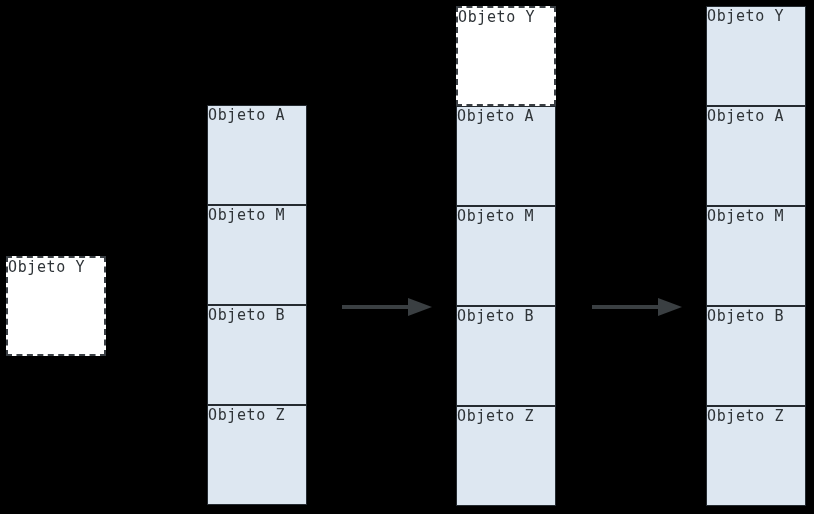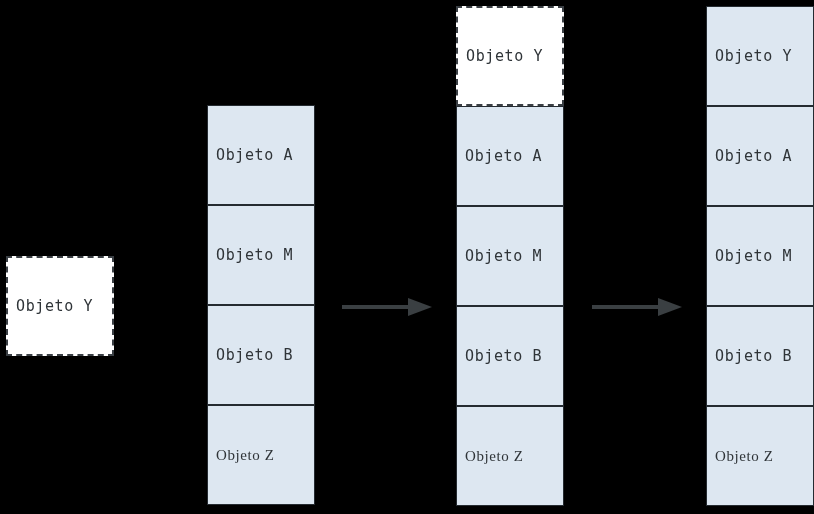--- a/index.html
+++ b/index.html
@@ -12,26 +12,24 @@
     width: 814px;
     height: 514px;
     background: #000000;
     overflow: hidden;
     font-family: "DejaVu Sans Mono", "Liberation Mono", monospace;
   }
 
   .cell {
     position: absolute;
     box-sizing: border-box;
-    width: 108px;
+    width: 100px;
     height: 100px;
     display: flex;
-    align-items: center;
     justify-content: flex-start;
-    padding-left: 8px;
     font-size: 15px;
     letter-spacing: 0.6px;
     color: #2f3438;
     white-space: nowrap;
   }
 
   .cell.solid {
     background: #dde7f1;
     border: 1.6px solid #252b31;
   }
@@ -39,21 +37,20 @@
   
   .cell.solid.stacked {
     border-top-width: 0.8px;
     border-bottom-width: 0.8px;
   }
   .cell.solid.stack-top {
     border-top-width: 1.6px;
   }
   .cell.solid.stack-bottom {
     border-bottom-width: 1.6px;
-    font-family: Liberation Serif, serif;
   }
 
   .cell.ghost {
     background: #ffffff;
     border: 2px dashed #3a3f44;
   }
 
   .arrow {
     position: absolute;
     height: 24px;

